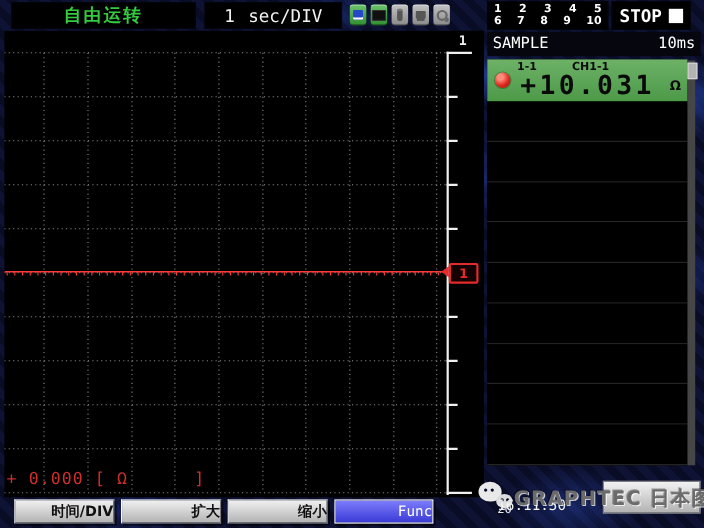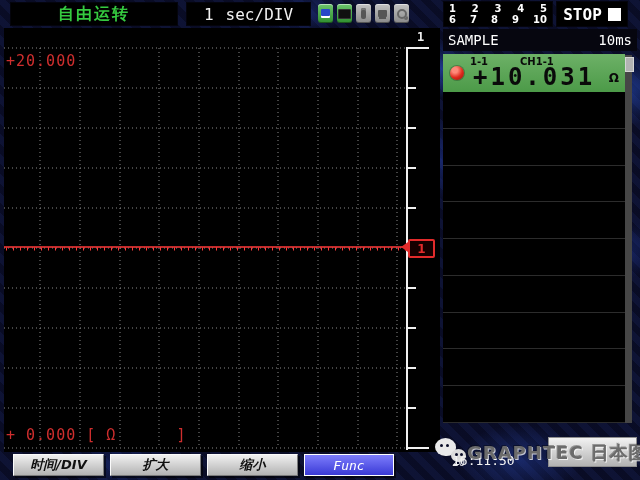--- a/index.html
+++ b/index.html
@@ -68,25 +68,25 @@
     box-shadow:0 0 0 1px rgba(0,0,0,.25);}
   .row-id{position:absolute;left:27px;top:2px;font-size:10px;font-weight:bold;}
   .row-ch{position:absolute;left:77px;top:2px;font-size:10px;font-weight:bold;}
   .row-val{position:absolute;left:30px;top:9px;font-size:24px;font-weight:bold;letter-spacing:3px;}
   .row-unit{position:absolute;right:6px;top:17px;font-size:12px;font-weight:bold;}
   .row-empty{flex:1;border-bottom:1px solid #2c2c2c;background:#000;}
   .vscroll{left:625px;top:55px;width:7px;height:368px;background:#464646;}
   .vthumb{position:absolute;left:0;top:2px;width:7px;height:13px;background:#b3b3b3;border:1px solid #d5d5d5;}
 
   
-  .btn{top:454px;height:22px;width:91px;display:flex;align-items:center;justify-content:center;
+  .btn{top:454px;height:22px;width:91px;display:flex;align-items:center;justify-content:flex-end;
     font-size:13px;font-weight:bold;color:#101010;cursor:pointer;
     background:linear-gradient(#f0f0f0,#b3b3b3);
     border:1px solid #7a7a7a;border-top-color:#fbfbfb;border-left-color:#fbfbfb;
-    box-shadow:2px 2px 0 rgba(0,0,0,.55);font-style:italic;}
+    box-shadow:2px 2px 0 rgba(0,0,0,.55);}
   .btn.func{background:linear-gradient(#7d7dfc,#3a3ad6);border:1px solid #fff;color:#fff;font-weight:normal;}
 
   .wc-bub1{left:435px;top:438px;width:21px;height:18px;background:#e9e9e9;border-radius:50% 50% 45% 50%;}
   .wc-bub2{left:451px;top:449px;width:15px;height:13px;background:#dcdcdc;border-radius:50%;}
   .wc-eye{position:absolute;width:3px;height:3px;border-radius:50%;background:#0a0d28;}
   .date-frag{left:452px;top:440px;color:#e8e8e8;font-size:11px;margin-top:16px;}
   .time-txt{left:452px;top:453px;color:#f2f2f2;font-size:13px;}
   .wm-box{left:548px;top:437px;width:89px;height:30px;background:linear-gradient(#f2f2f2,#b2b2b2);
     border:1px solid #8f8f8f;z-index:1;}
   .wm-text{left:467px;top:441px;z-index:2;font-size:18px;font-weight:bold;color:#6b6b6b;white-space:nowrap;
@@ -190,21 +190,20 @@
         <line x1="402" y1="380" x2="412" y2="380"></line>
         <line x1="402" y1="420" x2="425" y2="420"></line>
       </g>
 
       <g>
         <line x1="0" y1="219" x2="402" y2="219" stroke="#ff3a3a" stroke-width="1.5"></line>
         <line x1="2" y1="221" x2="402" y2="221" stroke="#ff3a3a" stroke-width="3" stroke-dasharray="1 6"></line>
       </g>
     </svg>
 
-    <div class="ylabel ymax mono">+20.000</div>
     <div class="ylabel ymin mono">+ 0.000 [ Ω      ]</div>
     <div class="axis-ch mono">1</div>
 
     <div class="marker">
       <span class="tri"></span>
       <span>1</span>
     </div>
   </div>
 
   <div class="abs sample-bar mono">

